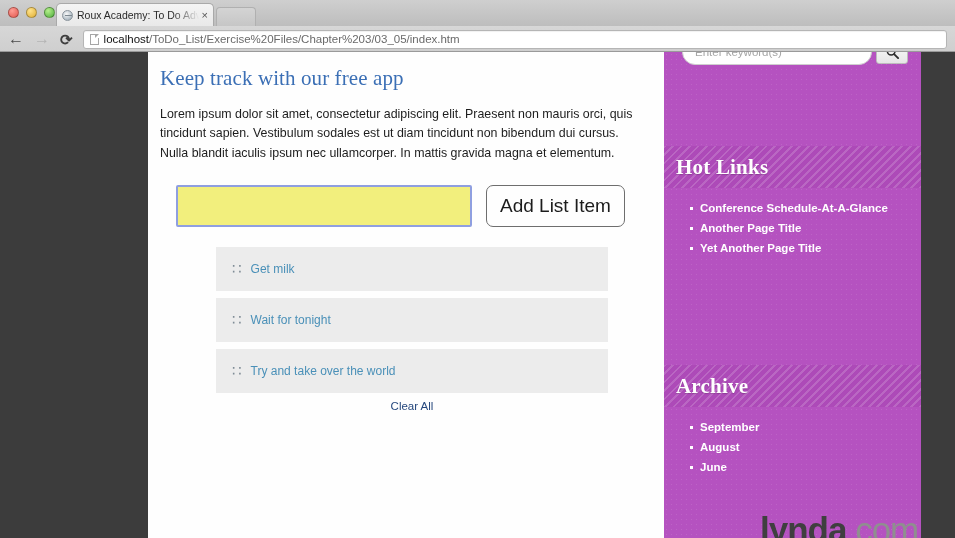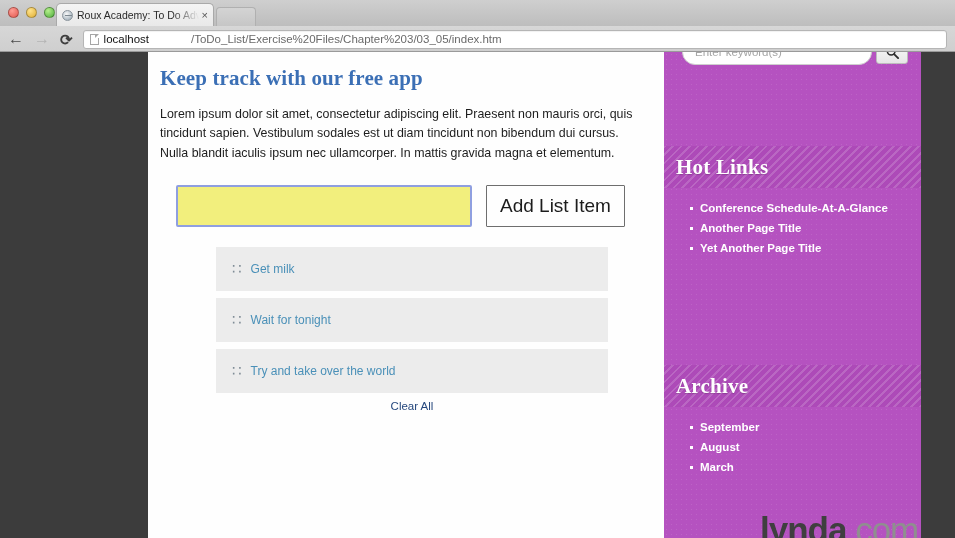--- a/index.html
+++ b/index.html
@@ -77,21 +77,21 @@
   .pageicon {
     width: 9px; height: 11px; background: #fff; border: 1px solid #a6a6a6;
     position: relative; flex: 0 0 auto;
   }
   .pageicon::before{
     content:""; position:absolute; right:-1px; top:-1px;
     border-width:0 0 4px 4px; border-style:solid; border-color:transparent transparent #fff #a6a6a6;
   }
   .urltext { font-size: 11.5px; color: #333; white-space: nowrap; }
   .urltext .host { color: #111; }
-  .urltext .path { color: #6a6a6a; padding-left: 42px; }
+  .urltext .path { color: #6a6a6a; }
 
   
   .viewport {
     position: absolute; top: 52px; left: 0; width: 955px; height: 486px;
     background: #3c3c3c;
     overflow: hidden;
   }
 
   
   .dots {
@@ -103,40 +103,40 @@
   }
 
   .content {
     position: absolute; top: 0; left: 148px; width: 516px; height: 486px;
     background: #fefefe;
     padding: 14px 10px 0 12px;
   }
   .content h1 {
     margin: 0 0 14px 0;
     font-family: "Liberation Serif", serif;
-    font-size: 21px; font-weight: bold; color: #3b6fb5; letter-spacing: .1px;
+    font-size: 21px; font-weight: normal; color: #3b6fb5; letter-spacing: .1px;
   }
   .content p.intro {
     margin: 0 0 22px 0; font-size: 12.4px; line-height: 1.56; color: #1d1d1d;
     width: 488px;
   }
 
   .addrow { display: flex; align-items: flex-start; gap: 14px; margin: 0 0 20px 16px; }
   .newitem-wrap {
     width: 296px; height: 42px; border: 2px solid #8f9fe0; border-radius: 2px;
     background: #f2ef7d; display: flex; align-items: center; padding: 0 6px;
   }
   .newitem {
     width: 100%; height: 34px; border: none; outline: none; background: transparent;
     font-size: 15px; color: #222; font-family: "Liberation Sans", sans-serif;
     caret-color: #222;
   }
   .addbtn {
     height: 42px; padding: 0 13px; background: #fefefe;
-    border: 1px solid #6e6e6e; border-radius: 1px;
+    border: 1px solid #6e6e6e; border-radius: 7px;
     font-size: 19px; color: #1c1c1c; font-family: "Liberation Sans", sans-serif;
     display: flex; align-items: center; cursor: pointer;
   }
 
   .todolist { list-style: none; margin: 0 0 0 56px; padding: 0; width: 392px; }
   .todolist li {
     background: #ececec; height: 44px; margin-bottom: 7px;
     display: flex; align-items: center; padding-left: 16px; gap: 10px;
     cursor: move;
   }
@@ -294,21 +294,21 @@
         <li>Another Page Title</li>
         <li>Yet Another Page Title</li>
       </ul>
 
       <div class="gap-archive"></div>
 
       <div class="sect-head">Archive</div>
       <ul class="sect-list">
         <li>September</li>
         <li>August</li>
-        <li>March</li>
+        <li>June</li>
       </ul>
 
       <div class="gap-cats"></div>
 
     </div>
   </div>
 
   <div class="watermark" style="top: 512px;">
     <span class="w1">lynda</span><span class="w2">.com</span>
   </div>

